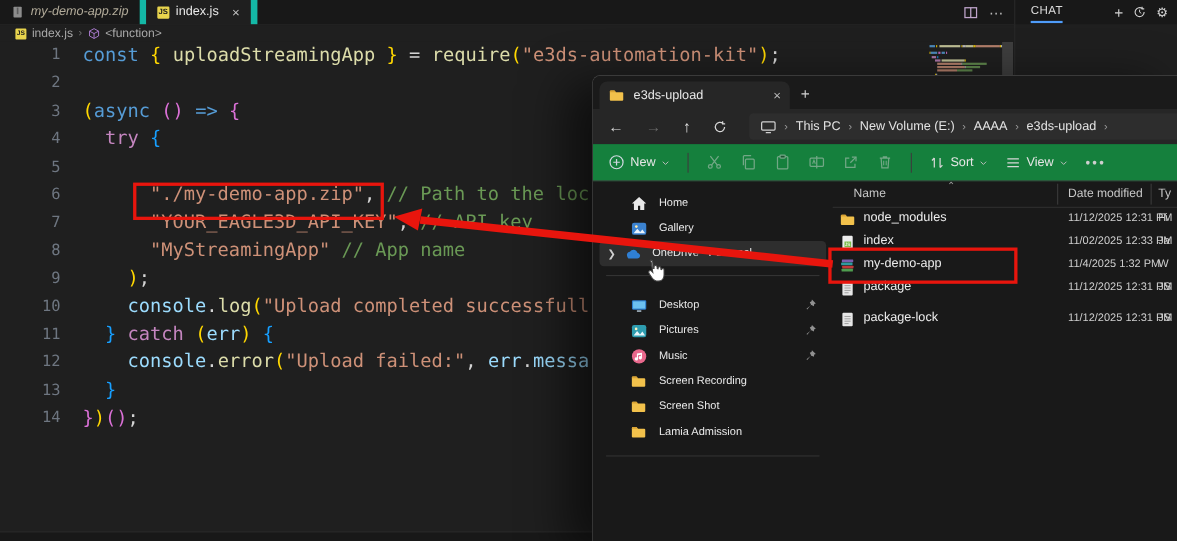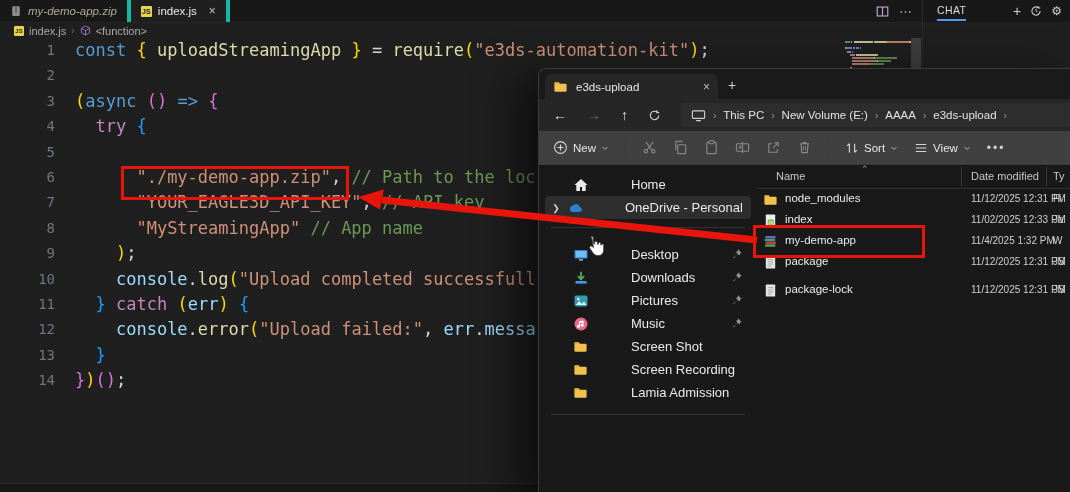--- a/index.html
+++ b/index.html
@@ -2,21 +2,21 @@
 <html style="--ann: #e8150d; --chat-accent: #4f9cf9;"><head>
 <meta charset="utf-8">
 <style>
   html,body{margin:0;padding:0;background:#111;}
   #screen{position:relative;width:1070px;height:492px;overflow:hidden;background:#1f1f1f;
           font-family:"Liberation Sans",sans-serif;cursor:default;}
   
   .v-titlebar{position:absolute;left:0;top:0;width:1070px;height:22px;background:#181818;
               border-bottom:1px solid #252525;display:flex;align-items:stretch;}
   .v-tab{display:flex;align-items:center;gap:6px;padding:0 10px;font-size:11.5px;color:#9d9d9d;
-         border-right:4px solid #14b8a6;}
+         border-right:6px solid #14b8a6;}
   .v-tab.preview .tlab{font-style:italic;color:#b1aa99;}
   .v-tab.active{background:#1f1f1f;color:#fff;}
   .v-tab.active .tlab{color:#e9e9e9;}
   .tclose{margin-left:6px;color:#c5c5c5;font-size:12px;line-height:1;}
   .jsbadge{background:#e8d44d;color:#1c1c1c;font-size:7px;font-weight:bold;
            width:11px;height:11px;display:inline-flex;align-items:center;justify-content:center;border-radius:1px;}
   .ticon{display:inline-flex;width:12px;height:12px;}
   .v-actions{position:absolute;left:876px;top:0;height:22px;display:flex;align-items:center;gap:10px;color:#b9b9b9;}
   .v-dots{font-size:13px;letter-spacing:1px;color:#b9b9b9;}
   .chat-head{position:absolute;left:922px;top:0;width:148px;height:22px;background:#181818;
@@ -48,35 +48,35 @@
   .x-titlebar{position:absolute;left:0;top:0;right:0;height:30px;background:#1a1a1a;}
   .x-tab{position:absolute;left:6px;top:5px;width:173px;height:25px;background:#262626;border-radius:7px 7px 0 0;
          display:flex;align-items:center;gap:8px;padding:0 8px;box-sizing:border-box;font-size:11.5px;}
   .x-tab .xclose{margin-left:auto;color:#bdbdbd;font-size:12px;}
   .x-newtab{position:absolute;left:189px;top:8px;color:#cfcfcf;font-size:14px;}
   .x-address{position:absolute;left:0;top:30px;right:0;height:32px;background:#262626;display:flex;align-items:center;}
   .x-nav{display:flex;align-items:center;gap:20px;padding:0 14px;font-size:14px;color:#e0e0e0;}
   .x-nav .dim{color:#6a6a6a;}
   .x-pill{position:absolute;left:142px;top:4px;right:-4px;height:24px;background:#2d2d2d;border-radius:4px;
           display:flex;align-items:center;gap:7px;padding:0 10px;font-size:11.5px;color:#e3e3e3;overflow:hidden;}
-  .x-toolbar{position:absolute;left:0;top:62px;right:0;height:33px;background:#404040;border-bottom:1px solid #3a3a3a;
+  .x-toolbar{position:absolute;left:0;top:62px;right:0;height:33px;background:#15803d;border-bottom:1px solid #3a3a3a;
              display:flex;align-items:center;padding-left:14px;gap:16px;}
   .x-tool{display:flex;align-items:center;gap:5px;font-size:11.5px;color:#e6e6e6;}
   .x-tool.dim{opacity:.5;}
   .x-sep{width:1px;height:18px;background:#3c3c3c;}
   .x-dots{color:#cfcfcf;letter-spacing:2px;font-size:12px;}
   .x-body{position:absolute;left:0;top:96px;right:0;bottom:0;background:#191919;}
   .x-side{position:absolute;left:0;top:0;width:218px;bottom:0;}
   .s-row{position:relative;height:23px;display:flex;align-items:center;margin:0 6px;border-radius:4px;}
   .s-row.sel{background:#2e2e2e;}
   .s-chev{width:22px;text-align:center;color:#cfcfcf;font-size:9px;flex:none;}
   .s-icon{width:16px;height:16px;flex:none;margin-right:10px;display:inline-flex;}
   .s-row .s-icon{margin-left:28px;}
   .s-row.haschev .s-icon{margin-left:0;}
-  .s-label{font-size:13px;color:#eaeaea;white-space:nowrap;margin-left:32px;}
+  .s-label{font-size:10px;color:#eaeaea;white-space:nowrap;}
   .s-pin{position:absolute;right:8px;top:5px;width:12px;height:12px;opacity:.75;}
   .s-sep{height:1px;background:#333;margin:0 12px;}
   .x-files{position:absolute;left:218px;top:0;right:0;bottom:0;}
   .f-head{position:absolute;left:0;top:0;right:0;height:23px;border-bottom:1px solid #2e2e2e;
           font-size:11px;color:#c7c7c7;}
   .f-head .h-name{position:absolute;left:19px;top:5px;}
   .f-head .h-date{position:absolute;left:214px;top:5px;}
   .f-head .h-type{position:absolute;left:296px;top:5px;}
   .f-caret{position:absolute;left:104px;top:-1px;color:#9a9a9a;font-size:9px;}
   .f-div{position:absolute;top:2px;width:1px;height:19px;background:#3a3a3a;}
@@ -398,20 +398,30 @@
       <div class="x-side" id="sidebar">
           <div style="padding-top: 8px;">
             <div class="s-row">
               <span class="s-icon" style="display: inline-flex;">
                 <svg width="16" height="16" viewBox="0 0 16 16">
                   <path d="M8 2 1.5 8h1.8v6h3.7v-4h2v4h3.7V8h1.8z" fill="#e8e8e8"></path>
                 </svg>
               </span>
               <span class="s-label">Home</span>
             </div>
+            <div class="s-row">
+              <span class="s-icon" style="display: inline-flex;">
+                <svg width="16" height="16" viewBox="0 0 16 16">
+                  <rect x="1.5" y="2.5" width="13" height="11" rx="2" fill="#3b82d0"></rect>
+                  <circle cx="5.5" cy="6" r="1.2" fill="#ffe9a8"></circle>
+                  <path d="M3 12l3.4-4 2.6 3 2-2.4 2.5 3.4z" fill="#eaf3fb"></path>
+                </svg>
+              </span>
+              <span class="s-label">Gallery</span>
+            </div>
             <div class="s-row sel haschev">
               <span class="s-chev">❯</span>
               <span class="s-icon" style="display: inline-flex;">
                 <svg width="16" height="16" viewBox="0 0 16 16">
                   <path d="M4.3 12h7.9c1.5 0 2.7-1.1 2.7-2.5 0-1.3-1-2.4-2.3-2.5C12.2 5.2 10.7 4 8.9 4 7.6 4 6.4 4.7 5.7 5.8 4.1 5.9 2.9 7.1 2.9 8.6c0 1.9 1.4 3.4 1.4 3.4z" fill="#2f7fd3"></path>
                 </svg>
               </span>
               <span class="s-label">OneDrive - Personal</span>
             </div>
           </div>
@@ -428,35 +438,20 @@
               <span class="s-label">Desktop</span>
               <span class="s-pin">
                 <svg width="12" height="12" viewBox="0 0 16 16">
                   <path d="M9.5 1.8 14.2 6.5l-1.9.5-.5 2.8-3.4-1.7-4.6 5.7-.9-.9 5.7-4.6L6.9 4.9l2.1-1z" fill="#b9b9b9"></path>
                 </svg>
               </span>
             </div>
             <div class="s-row">
               <span class="s-icon" style="display: inline-flex;">
                 <svg width="16" height="16" viewBox="0 0 16 16">
-                  <path d="M8 1.8v7" stroke="#4fae58" stroke-width="1.8" fill="none"></path>
-                  <path d="M4.8 6 8 9.4 11.2 6" stroke="#4fae58" stroke-width="1.8" fill="none"></path>
-                  <path d="M2.5 11h11v2.6h-11z" fill="#3aa0e8"></path>
-                </svg>
-              </span>
-              <span class="s-label">Downloads</span>
-              <span class="s-pin">
-                <svg width="12" height="12" viewBox="0 0 16 16">
-                  <path d="M9.5 1.8 14.2 6.5l-1.9.5-.5 2.8-3.4-1.7-4.6 5.7-.9-.9 5.7-4.6L6.9 4.9l2.1-1z" fill="#b9b9b9"></path>
-                </svg>
-              </span>
-            </div>
-            <div class="s-row">
-              <span class="s-icon" style="display: inline-flex;">
-                <svg width="16" height="16" viewBox="0 0 16 16">
                   <rect x="1.5" y="2.5" width="13" height="11" rx="2" fill="#2e9db0"></rect>
                   <circle cx="5.3" cy="6" r="1.2" fill="#fff3bd"></circle>
                   <path d="M3 12l3.2-4 2.6 3 2.2-2.6 2.4 3.6z" fill="#e8f6fa"></path>
                 </svg>
               </span>
               <span class="s-label">Pictures</span>
               <span class="s-pin">
                 <svg width="12" height="12" viewBox="0 0 16 16">
                   <path d="M9.5 1.8 14.2 6.5l-1.9.5-.5 2.8-3.4-1.7-4.6 5.7-.9-.9 5.7-4.6L6.9 4.9l2.1-1z" fill="#b9b9b9"></path>
                 </svg>
@@ -476,30 +471,30 @@
                 </svg>
               </span>
             </div>
             <div class="s-row">
               <span class="s-icon" style="display: inline-flex;">
                 <svg width="15" height="15" viewBox="0 0 16 16">
                   <path d="M1.5 4.5a1 1 0 0 1 1-1H6l1.4 1.6h6.1a1 1 0 0 1 1 1v6.4a1 1 0 0 1-1 1H2.5a1 1 0 0 1-1-1z" fill="#f2c14b"></path>
                   <path d="M1.5 4.5a1 1 0 0 1 1-1H6l1.4 1.6H1.5z" fill="#d9a334"></path>
                 </svg>
               </span>
-              <span class="s-label">Screen Shot</span>
+              <span class="s-label">Screen Recording</span>
             </div>
             <div class="s-row">
               <span class="s-icon" style="display: inline-flex;">
                 <svg width="15" height="15" viewBox="0 0 16 16">
                   <path d="M1.5 4.5a1 1 0 0 1 1-1H6l1.4 1.6h6.1a1 1 0 0 1 1 1v6.4a1 1 0 0 1-1 1H2.5a1 1 0 0 1-1-1z" fill="#f2c14b"></path>
                   <path d="M1.5 4.5a1 1 0 0 1 1-1H6l1.4 1.6H1.5z" fill="#d9a334"></path>
                 </svg>
               </span>
-              <span class="s-label">Screen Recording</span>
+              <span class="s-label">Screen Shot</span>
             </div>
             <div class="s-row">
               <span class="s-icon" style="display: inline-flex;">
                 <svg width="15" height="15" viewBox="0 0 16 16">
                   <path d="M1.5 4.5a1 1 0 0 1 1-1H6l1.4 1.6h6.1a1 1 0 0 1 1 1v6.4a1 1 0 0 1-1 1H2.5a1 1 0 0 1-1-1z" fill="#f2c14b"></path>
                   <path d="M1.5 4.5a1 1 0 0 1 1-1H6l1.4 1.6H1.5z" fill="#d9a334"></path>
                 </svg>
               </span>
               <span class="s-label">Lamia Admission</span>
             </div>

